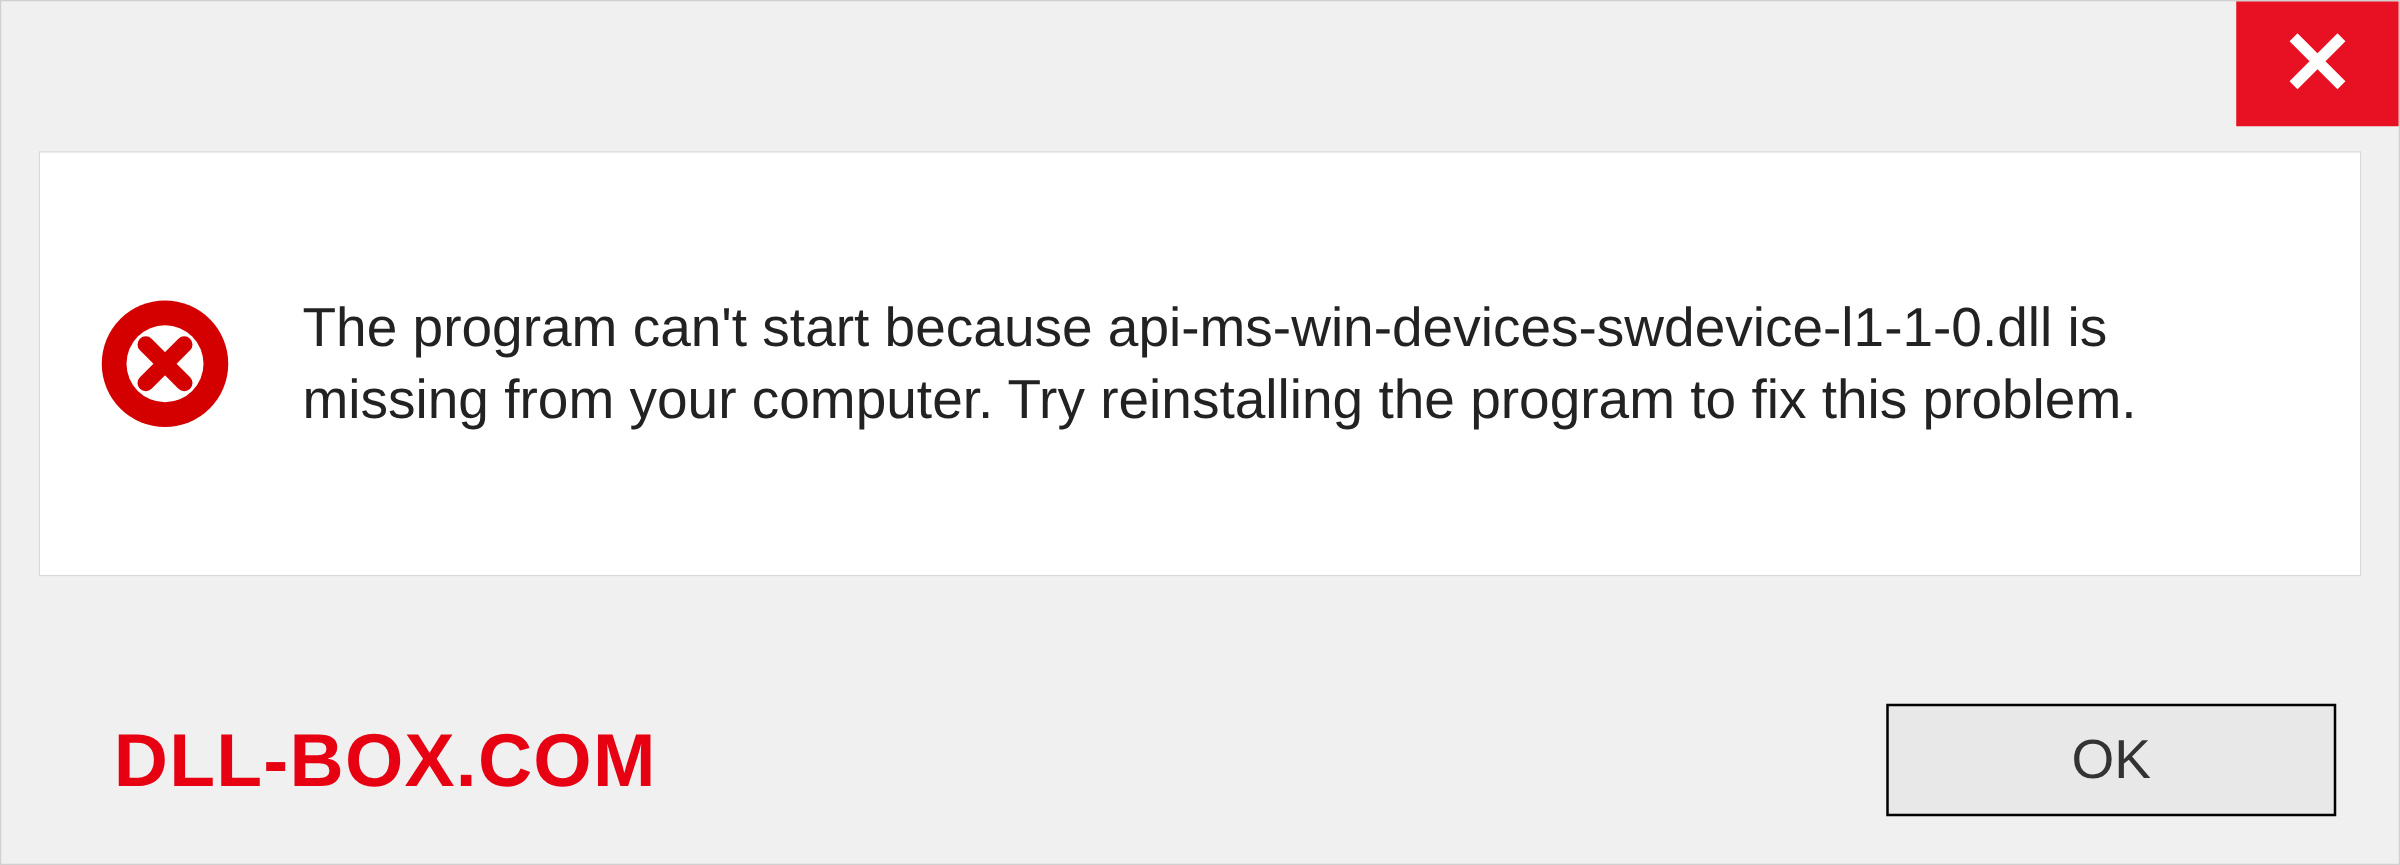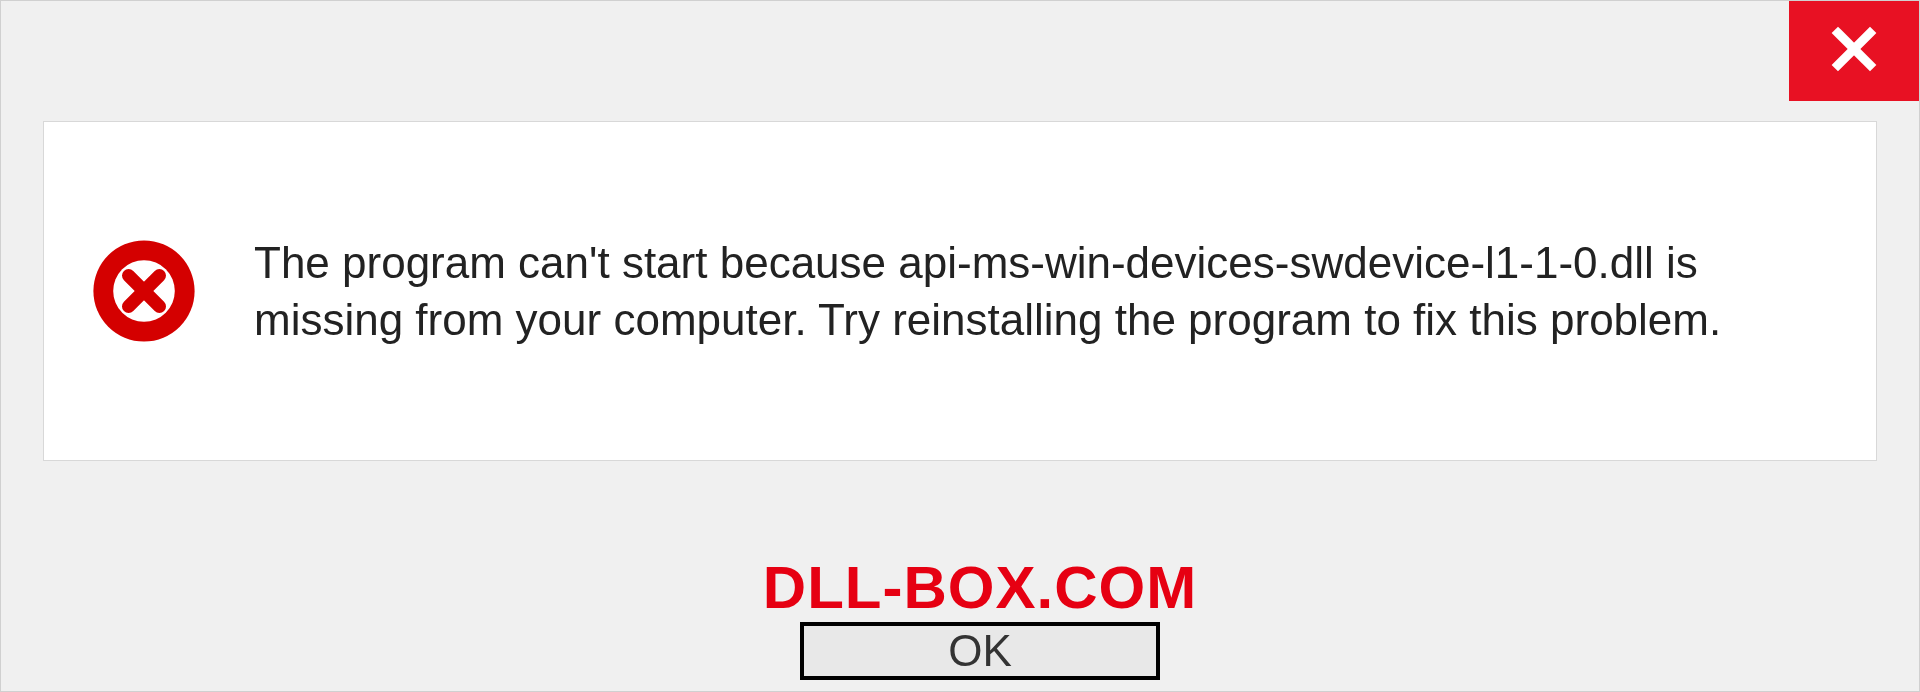--- a/index.html
+++ b/index.html
@@ -38,21 +38,21 @@
       display: flex;
       align-items: center;
       justify-content: center;
       cursor: pointer;
     }
     .close-btn svg {
       width: 48px;
       height: 48px;
     }
     .content-area {
-      margin: 0 42px;
+      margin: 0 30px;
       background: #ffffff;
       border: 1px solid #d8d8d8;
       height: 340px;
       display: flex;
       align-items: center;
       padding: 0 60px 0 40px;
     }
     .error-icon {
       flex-shrink: 0;
       width: 120px;
@@ -75,34 +75,33 @@
     .footer {
       position: absolute;
       bottom: 28px;
       left: 0;
       right: 0;
       height: 110px;
       display: flex;
       align-items: center;
       justify-content: space-between;
       padding: 0 50px 0 90px;
-      flex-direction: column;
     }
     .watermark {
       font-size: 60px;
       font-weight: 800;
       color: #e60012;
       letter-spacing: 1px;
       font-family: Arial, sans-serif;
     }
     .ok-btn {
       width: 360px;
       height: 90px;
       background: #e8e8e8;
-      border: 4px solid #000000;
+      border: 2px solid #000000;
       font-size: 44px;
       color: #333;
       display: flex;
       align-items: center;
       justify-content: center;
       cursor: pointer;
       font-family: "Segoe UI", Arial, sans-serif;
     }
   </style>
 </head>

